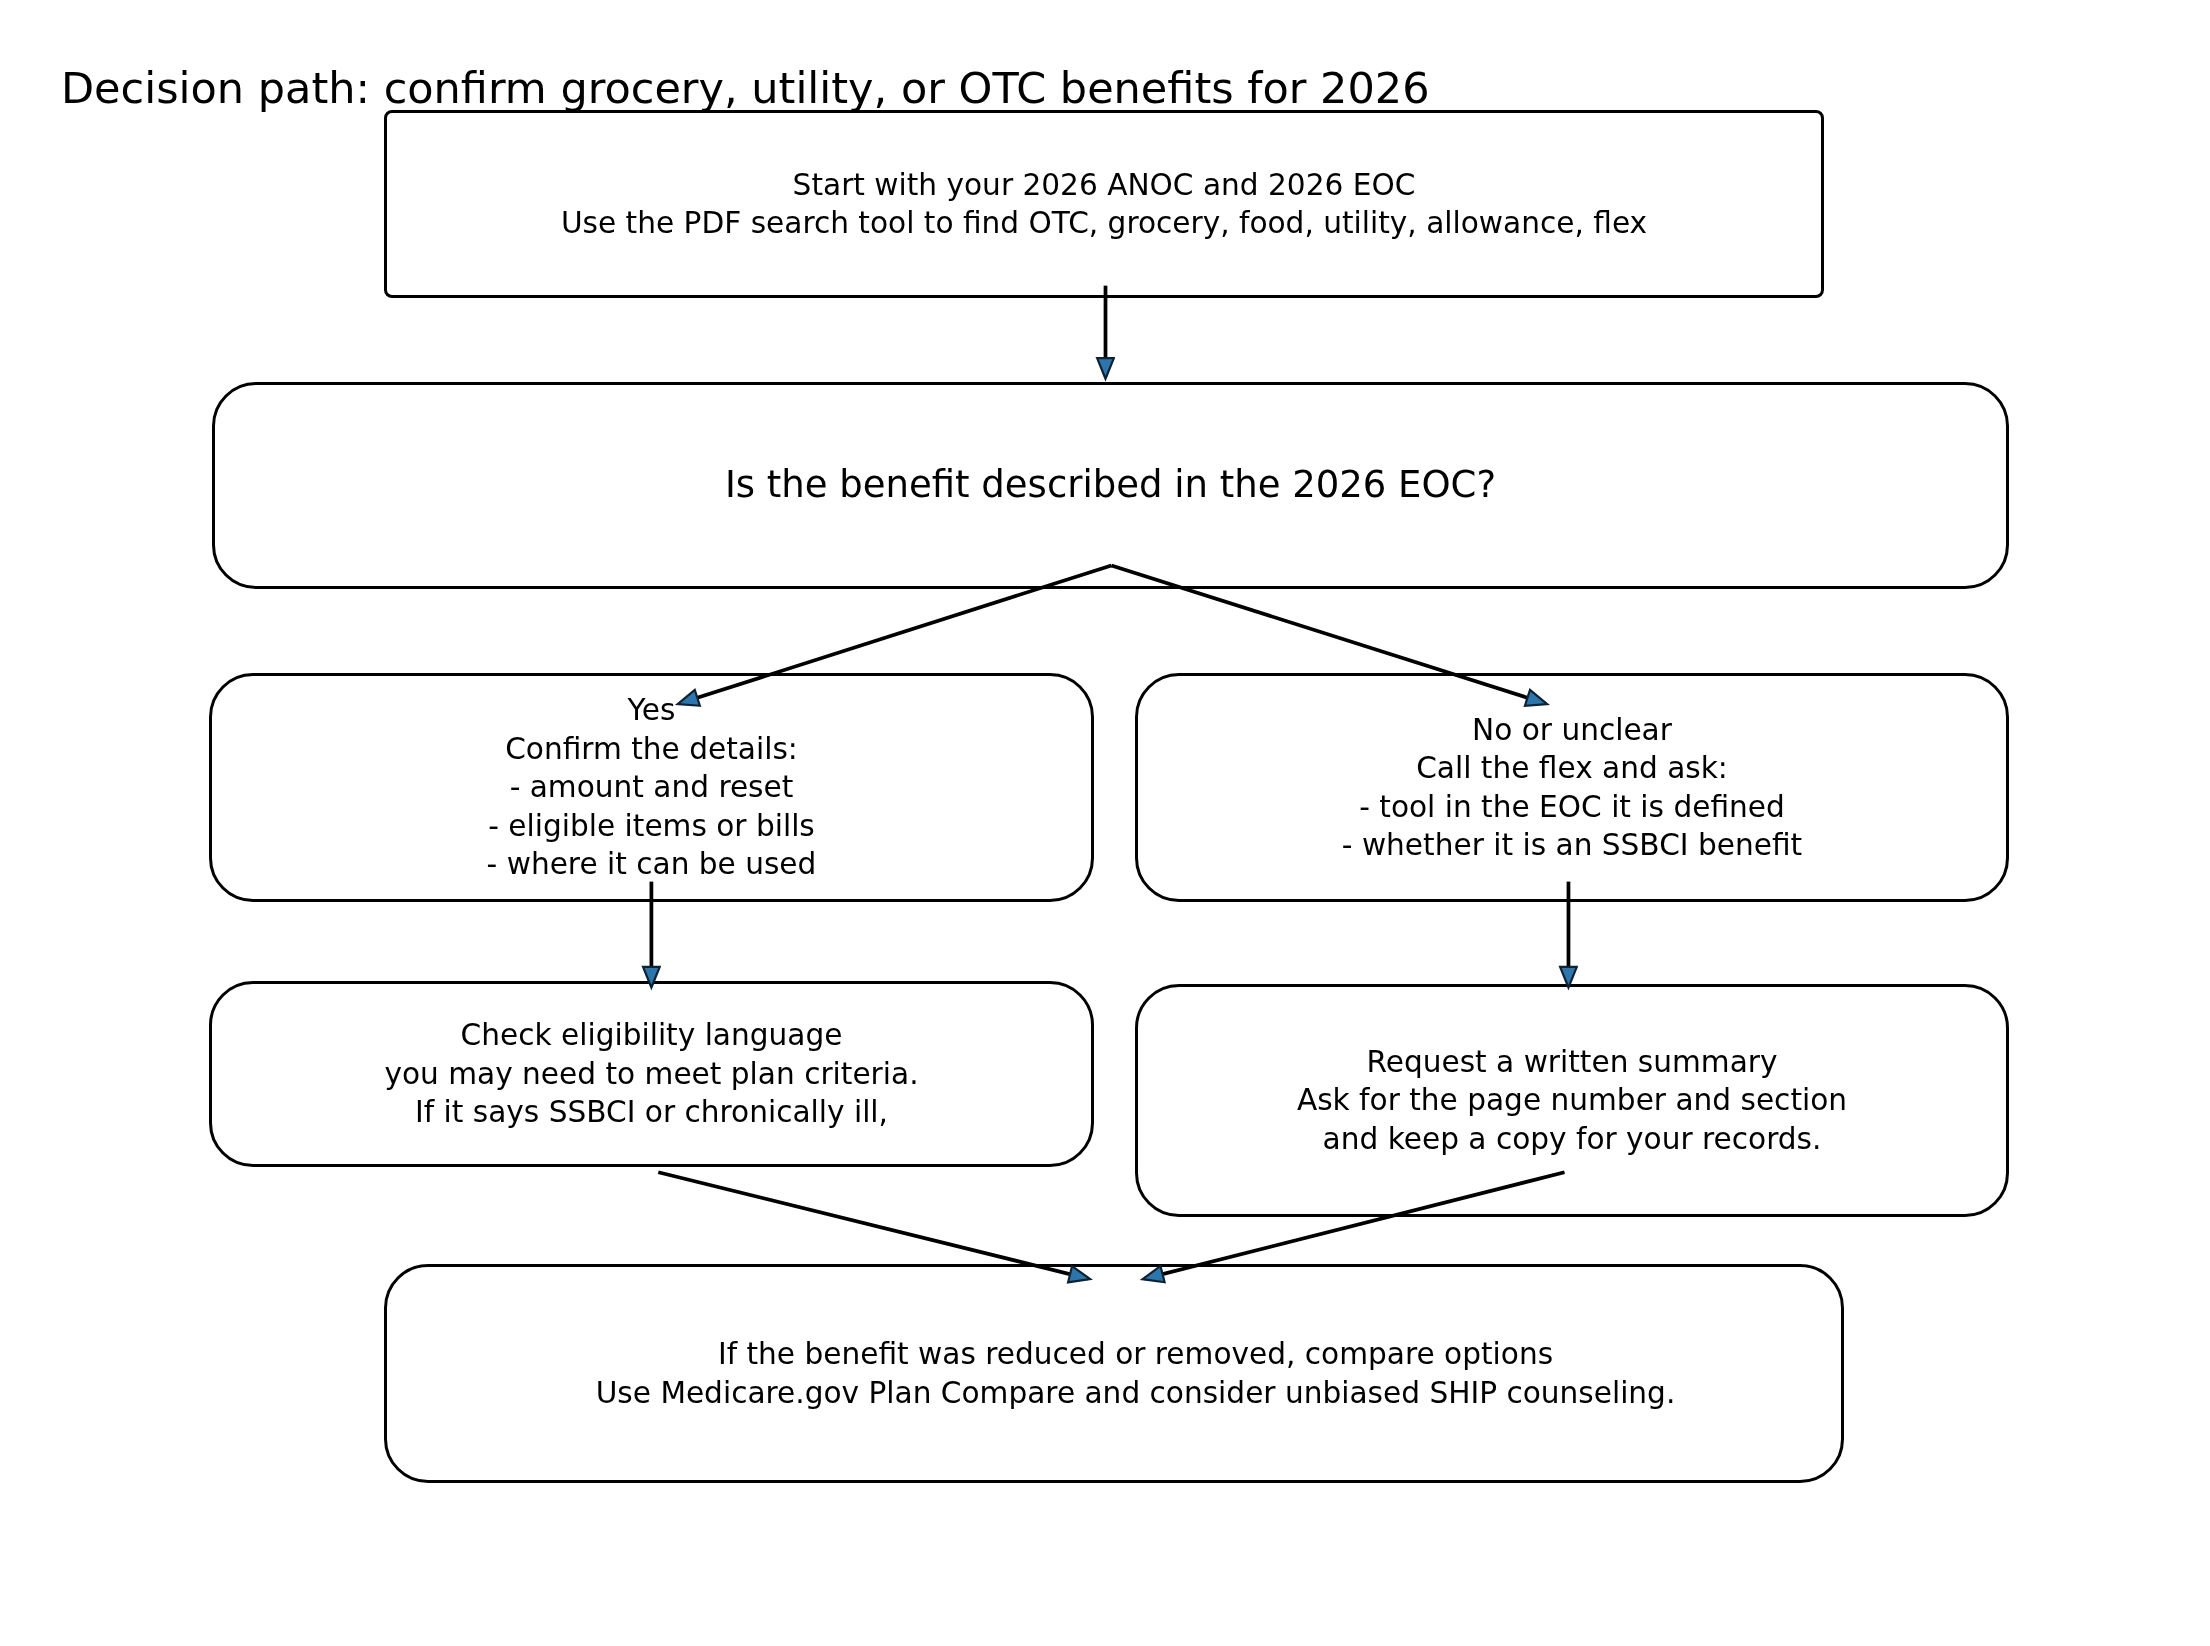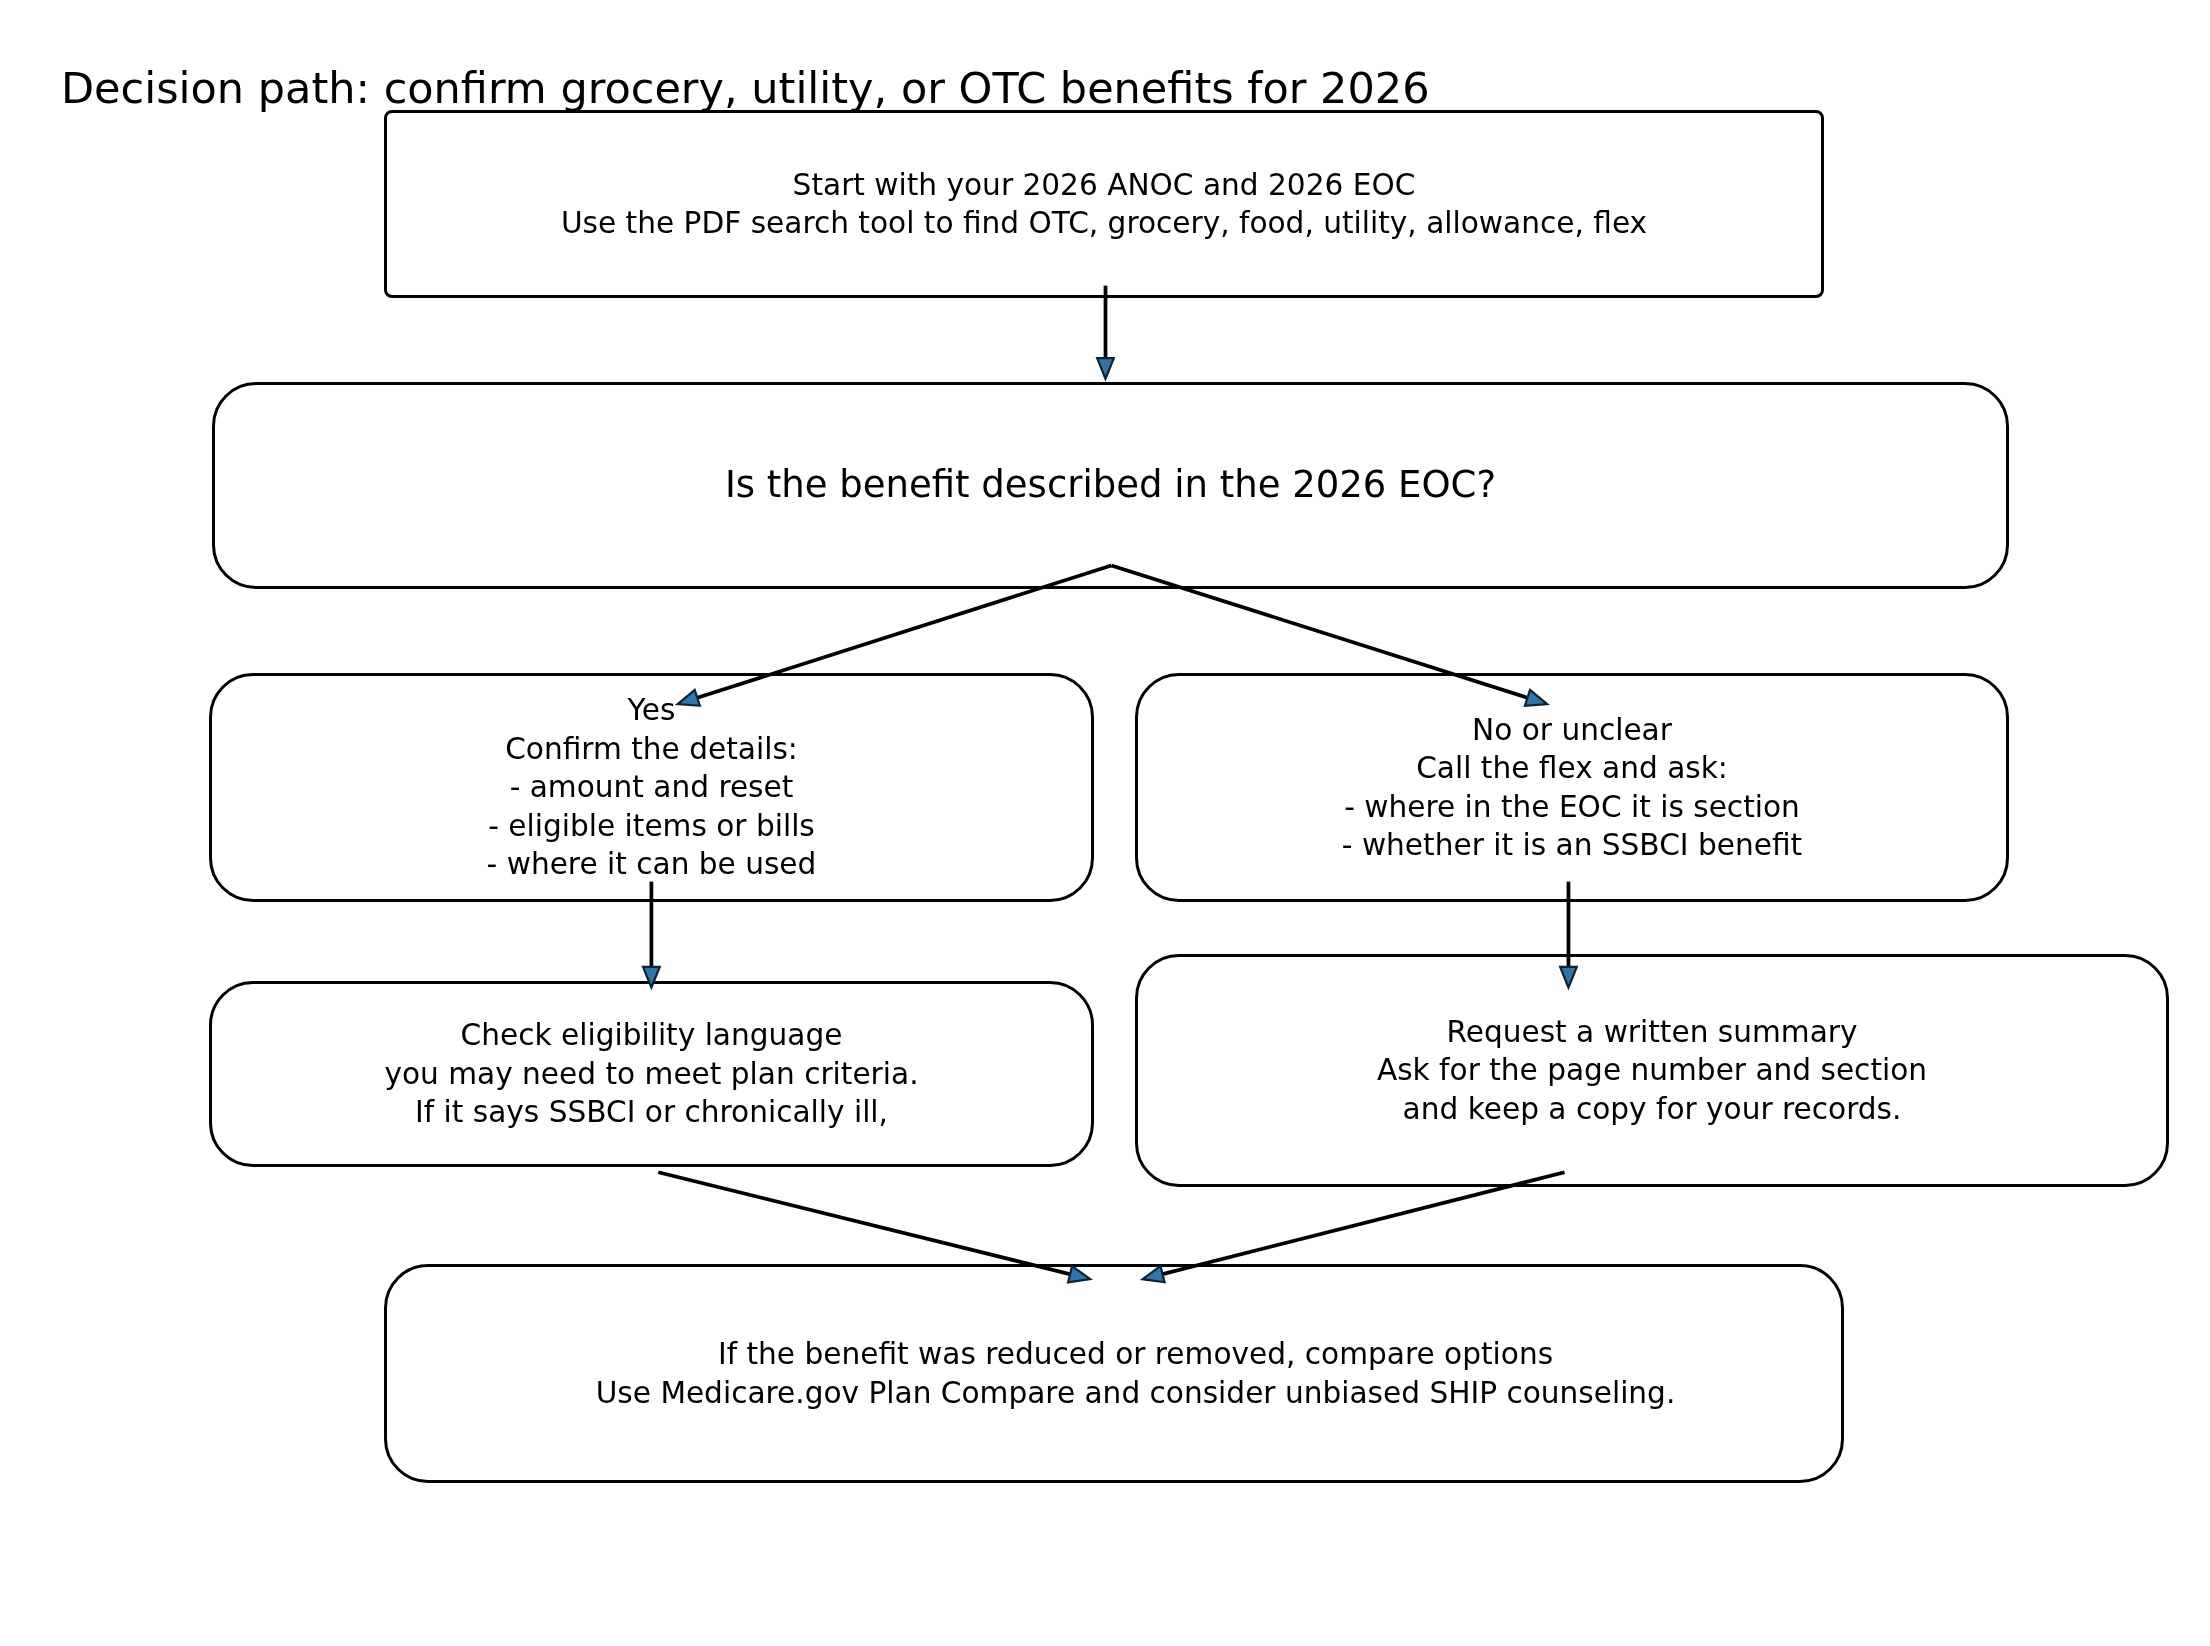--- a/index.html
+++ b/index.html
@@ -47,21 +47,21 @@
     white-space: nowrap;
   }
   .node.big .line {
     font-size: 37px;
   }
   .node-start    { left: 384px;  top: 110px;  width: 1440px; height: 188px; border-radius: 8px; }
   .node-question { left: 212px;  top: 382px;  width: 1797px; height: 207px; }
   .node-yes      { left: 209px;  top: 673px;  width: 885px;  height: 229px; }
   .node-no       { left: 1135px; top: 673px;  width: 874px;  height: 229px; }
   .node-check    { left: 209px;  top: 981px;  width: 885px;  height: 186px; }
-  .node-request  { left: 1135px; top: 954px;  width: 1034px;  height: 233px; }
+  .node-request  { left: 1135px; top: 984px;  width: 874px;  height: 233px; }
   .node-compare  { left: 384px;  top: 1264px; width: 1460px; height: 219px; padding-left: 43px; }
   .arrows {
     position: absolute;
     left: 0;
     top: 0;
     z-index: 3;
     pointer-events: none;
   }
   .arrows line {
     fill: none;
@@ -88,21 +88,21 @@
     <div class="line">Yes</div>
     <div class="line">Confirm the details:</div>
     <div class="line">- amount and reset</div>
     <div class="line">- eligible items or bills</div>
     <div class="line">- where it can be used</div>
   </div>
 
   <div class="node node-no">
     <div class="line">No or unclear</div>
     <div class="line">Call the flex and ask:</div>
-    <div class="line">- where in the EOC it is section</div>
+    <div class="line">- tool in the EOC it is defined</div>
     <div class="line">- whether it is an SSBCI benefit</div>
   </div>
 
   <div class="node node-check">
     <div class="line">Check eligibility language</div>
     <div class="line">you may need to meet plan criteria.</div>
     <div class="line">If it says SSBCI or chronically ill,</div>
   </div>
 
   <div class="node node-request">

